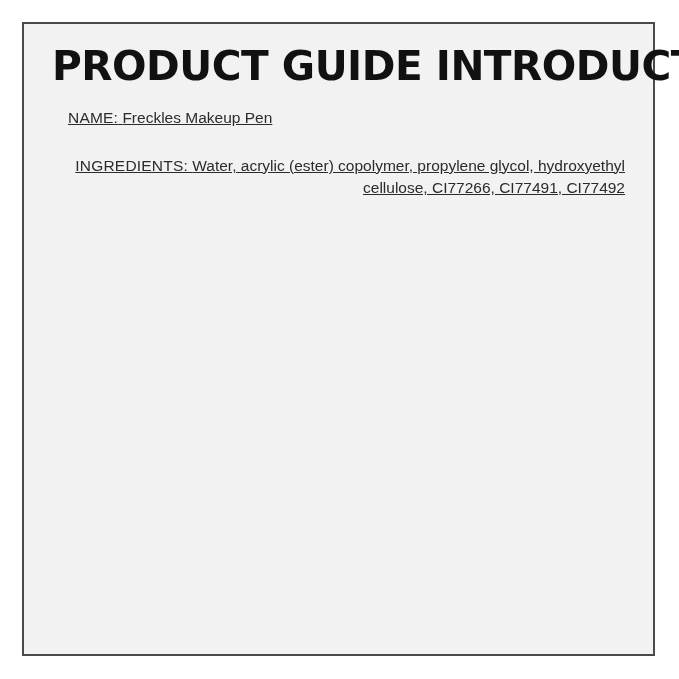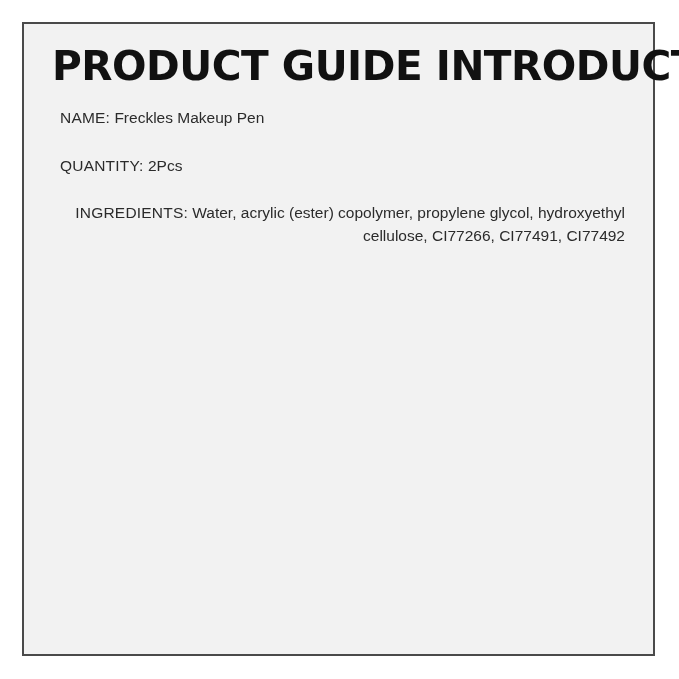--- a/index.html
+++ b/index.html
@@ -32,25 +32,26 @@
     font-size: 41px;
     letter-spacing: -0.5px;
     color: #111111;
     line-height: 1.1;
     margin: 0 0 18px 0;
     white-space: nowrap;
     transform: scaleX(0.99);
     transform-origin: left center;
   }
   .field {
-    margin: 0 0 25px 8px;
+    margin: 0 0 25px 16px;
     font-size: 15.5px;
     color: #2b2b2b;
     line-height: 1.45;
     max-width: 598px;
+    text-decoration: underline;
   }
   .field:last-child {
     margin-bottom: 0;
   }
   .label {
     color: #2b2b2b;
     letter-spacing: 0.2px;
   }
   .value {
     color: #2b2b2b;
@@ -67,24 +68,20 @@
   <div class="inner">
 
     <h1 class="title">PRODUCT GUIDE INTRODUCTION</h1>
 
     <p class="field">
       <span class="label">NAME:</span>
       <span class="value">Freckles Makeup Pen</span>
     </p>
 
 
-    <p class="field">
-      <span class="label">QUANTITY:</span>
-      <span class="value">2Pcs</span>
-    </p>
 
     <p class="field ingredients">
       <span class="label">INGREDIENTS:</span>
       <span class="value">Water, acrylic (ester) copolymer, propylene glycol, hydroxyethyl cellulose, CI77266, CI77491, CI77492</span>
     </p>
 
   </div>
 </div>
 
 </body></html>

